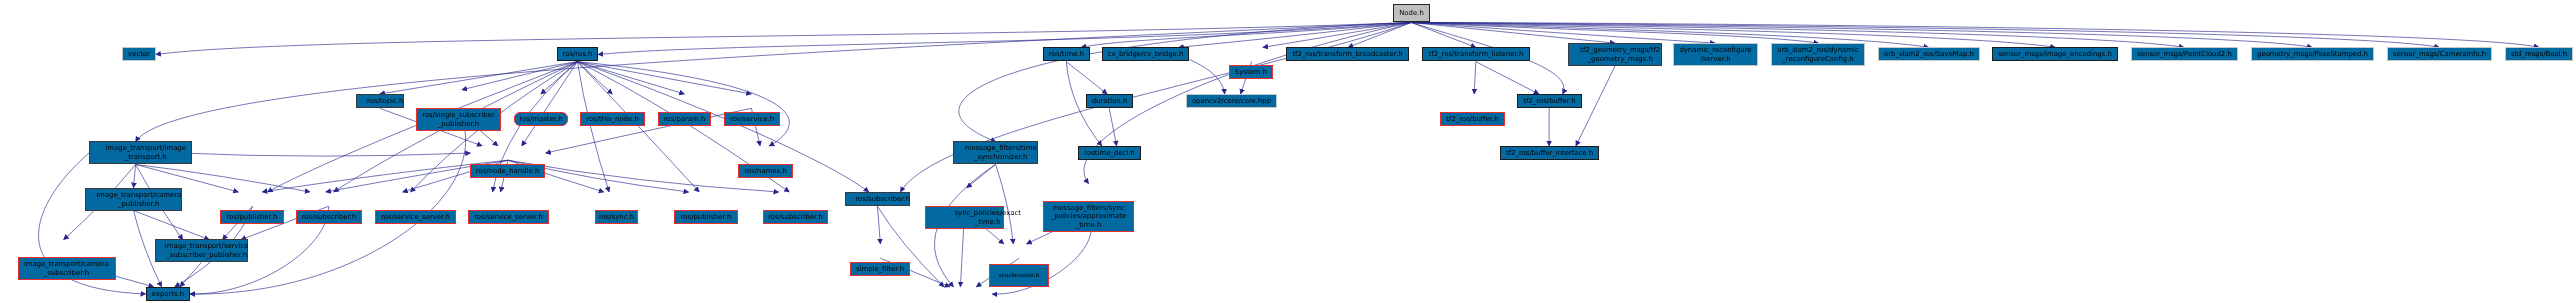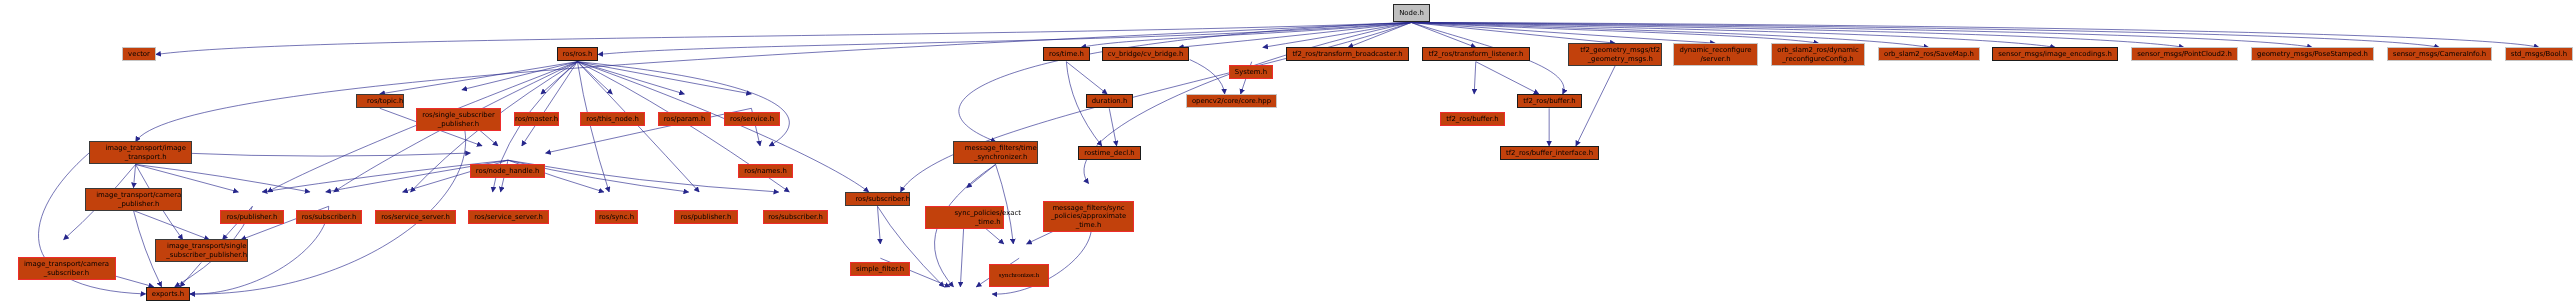--- a/index.html
+++ b/index.html
@@ -1,21 +1,21 @@
 <!DOCTYPE html>
 <html style="font-size:8.5px"><head>
 <meta charset="utf-8">
 <style>
   html,body{margin:0;padding:0;background:#ffffff;}
   body{font-family:"DejaVu Sans","Liberation Sans",sans-serif;}
   #graph{position:relative;width:2576px;height:304px;background:#ffffff;overflow:hidden;}
   #edges{position:absolute;left:0;top:0;width:2576px;height:304px;}
   .node{
     position:absolute;display:flex;align-items:center;justify-content:center;
-    text-align:center;font-size:6.9px;line-height:1.2;color:#000;background:#c2410c;
+    text-align:center;font-size:6.9px;line-height:1.2;color:#000;background:#0369a1;
     white-space:pre-line;box-sizing:border-box;padding:0 1.6px;cursor:pointer;z-index:2;
   }
   .node.red{border:1.1px solid #ee2c2c;margin-top:18px;}
   .node.black{border:0.5px solid #3a3a3a;padding-left:12px;}
   .node.bold{border:1.1px solid #1b1b1b;}
   .node.gray{border:0.5px solid #c6c6c6;}
   .node.root{background:#bfbfbf;border:1.1px solid #262626;}
   .edge{fill:none;stroke:#26268b;stroke-width:1.2px;}
 </style>
 </head>
@@ -132,21 +132,21 @@
 _reconfigureConfig.h</div>
     <div class="node gray" style="left: 1878px; top: 47px; width: 102px; height: 14.3px;">orb_slam2_ros/SaveMap.h</div>
     <div class="node bold" style="left: 1992px; top: 47px; width: 126px; height: 14.3px;">sensor_msgs/image_encodings.h</div>
     <div class="node gray" style="left: 2131px; top: 47px; width: 107px; height: 14.3px;">sensor_msgs/PointCloud2.h</div>
     <div class="node gray" style="left: 2251px; top: 47px; width: 123px; height: 14.3px;">geometry_msgs/PoseStamped.h</div>
     <div class="node gray" style="left: 2387px; top: 47px; width: 105px; height: 14.3px;">sensor_msgs/CameraInfo.h</div>
     <div class="node gray" style="left: 2505px; top: 47px; width: 68px; height: 14.3px;">std_msgs/Bool.h</div>
     <div class="node black" style="left: 356px; top: 94px; width: 48px; height: 14.3px;">ros/topic.h</div>
     <div class="node red" style="left: 416px; top: 90px; width: 85px; height: 23px;">ros/single_subscriber
 _publisher.h</div>
-    <div class="node red" style="left: 514px; top: 94px; width: 45px; height: 14.3px;">ros/master.h</div>
+    <div class="node red" style="left: 514px; top: 94px; width: 54px; height: 14.3px; border-radius: 6px;">ros/master.h</div>
     <div class="node red" style="left: 580px; top: 94px; width: 65px; height: 14.3px;">ros/this_node.h</div>
     <div class="node red" style="left: 658px; top: 94px; width: 53px; height: 14.3px;">ros/param.h</div>
     <div class="node red" style="left: 724px; top: 94px; width: 56px; height: 14.3px;">ros/service.h</div>
     <div class="node bold" style="left: 1086px; top: 94px; width: 47px; height: 14.3px;">duration.h</div>
     <div class="node gray" style="left: 1186px; top: 94px; width: 91px; height: 14.3px;">opencv2/core/core.hpp</div>
     <div class="node red" style="left: 1440px; top: 94px; width: 65px; height: 14.3px;">tf2_ros/buffer.h</div>
     <div class="node bold" style="left: 1517px; top: 94px; width: 65px; height: 14.3px;">tf2_ros/buffer.h</div>
     <div class="node black" style="left: 89px; top: 141px; width: 103px; height: 23px;">image_transport/image
 _transport.h</div>
     <div class="node red" style="left: 470px; top: 146px; width: 75px; height: 14.3px;">ros/node_handle.h</div>
@@ -165,20 +165,20 @@
     <div class="node red" style="left: 674px; top: 192px; width: 64px; height: 14.3px;">ros/publisher.h</div>
     <div class="node red" style="left: 763px; top: 192px; width: 65px; height: 14.3px;">ros/subscriber.h</div>
     <div class="node black" style="left: 845px; top: 192px; width: 65px; height: 14.3px;">ros/subscriber.h</div>
     <div class="node red" style="left: 925px; top: 188px; width: 79px; height: 23px; padding-left: 48px;">sync_policies/exact
 _time.h</div>
     <div class="node red" style="left: 1043px; top: 183px; width: 91px; height: 31px;">message_filters/sync
 _policies/approximate
 _time.h</div>
     <div class="node red" style="left: 17.5px; top: 239px; width: 98px; height: 23px;">image_transport/camera
 _subscriber.h</div>
-    <div class="node black" style="left: 155px; top: 239px; width: 93px; height: 23px;">image_transport/single
+    <div class="node black" style="left: 155px; top: 239px; width: 93px; height: 23px;">image_transport/service
 _subscriber_publisher.h</div>
     <div class="node red" style="left: 850px; top: 244px; width: 60px; height: 14.3px;">simple_filter.h</div>
     <div class="node red" style="left: 989px; top: 246px; width: 60px; height: 23px; font-family: Liberation Serif, serif;">synchronizer.h</div>
     <div class="node bold" style="left: 146px; top: 287px; width: 44px; height: 14.3px;">exports.h</div>
     <div class="node red" style="left: 936px; top: 287px; width: 56px; height: 14.3px;">connection.h</div>
   </div>
 
 
 </body></html>

